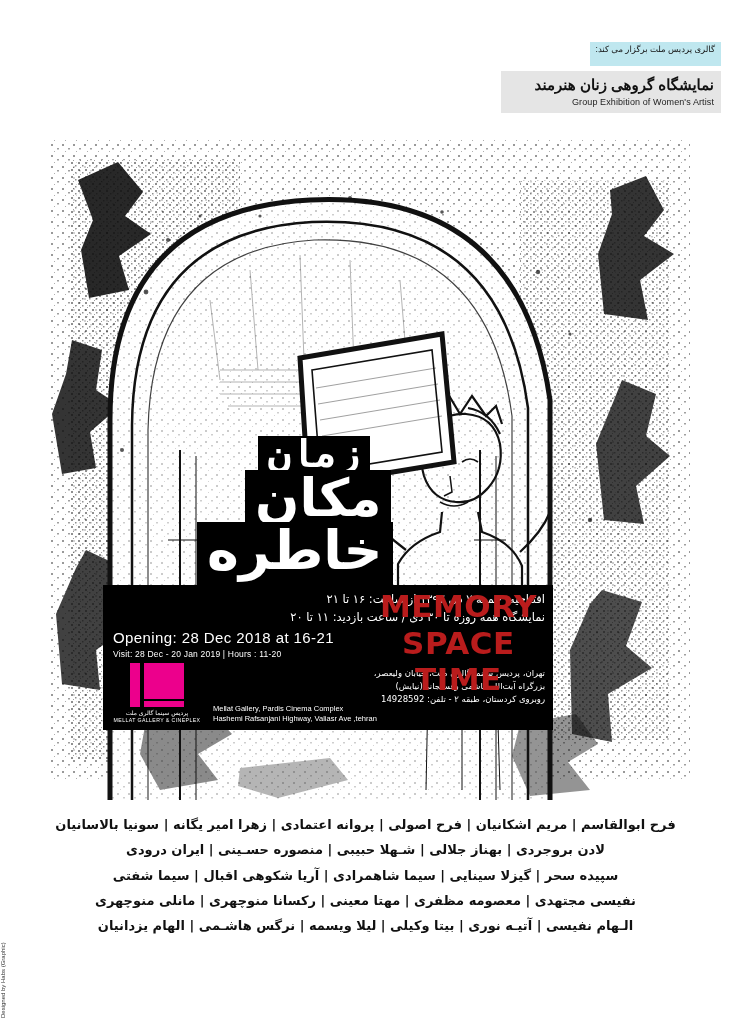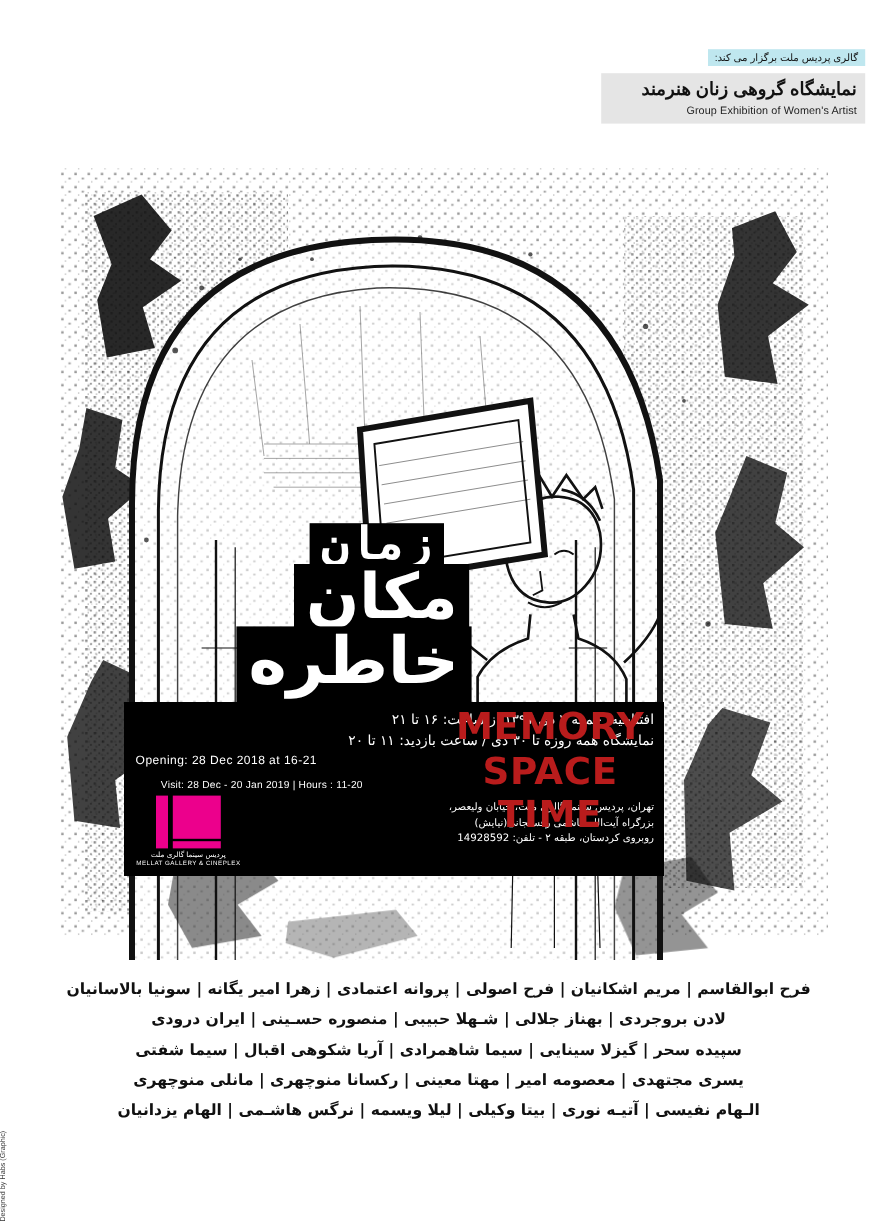--- a/index.html
+++ b/index.html
@@ -31,21 +31,21 @@
     top: 38px;
     width: 220px;
     text-align: right;
     direction: rtl;
   }
   .header-line1 {
     display: inline-block;
     background: #bfe7ef;
     color: #111;
     font-size: 8.5px;
-    padding: 2px 6px 2px 6px;
+    padding: 2px 6px 12px 6px;
     letter-spacing: 0.2px;
     line-height: 1.2;
   }
   .header-block2 {
     margin-top: 5px;
     background: #e5e5e5;
     padding: 5px 7px 6px 7px;
   }
   .header-fa {
     font-size: 15px;
@@ -123,33 +123,32 @@
     color: #fff;
     font-size: 11.5px;
     line-height: 1.55;
     font-family: "DejaVu Sans", sans-serif;
   }
   .info-en-open {
     position: absolute;
     left: 10px;
     top: 44px;
     color: #fff;
-    font-size: 10px;
+    font-size: 15px;
     letter-spacing: 0.4px;
     white-space: nowrap;
   }
   .info-en-visit {
     position: absolute;
     left: 10px;
     top: 64px;
     color: #fff;
     font-size: 8.5px;
     letter-spacing: 0.2px;
     white-space: nowrap;
-    margin-left: 21px;
   }
   .addr-fa {
     position: absolute;
     right: 8px;
     top: 82px;
     width: 260px;
     text-align: right;
     direction: rtl;
     color: #fff;
     font-size: 8.5px;
@@ -397,31 +396,35 @@
     <div class="logo-box">
       <div class="logo-mark">
         <div class="lm-l"></div>
         <div class="lm-r"></div>
         <div class="lm-s"></div>
       </div>
       <div class="logo-fa">پردیس سینما گالری ملت</div>
       <div class="logo-en">MELLAT GALLERY &amp; CINEPLEX</div>
     </div>
 
+    <div class="addr-en">
+      <div>Mellat Gallery, Pardis Cinema Complex</div>
+      <div>Hashemi Rafsanjani Highway, Valiasr Ave ,tehran</div>
+    </div>
   </div>
 
   <div class="en-title">
     <span>MEMORY</span>
     <span>SPACE</span>
     <span>TIME</span>
   </div>
 
   <div class="artists">
     <div>فرح ابوالقاسم | مریم اشکانیان | فرح اصولی | پروانه اعتمادی | زهرا امیر یگانه | سونیا بالاسانیان</div>
     <div>لادن بروجردی | بهناز جلالی | شـهلا حبیبی | منصوره حسـینی | ایران درودی</div>
     <div>سپیده سحر | گیزلا سینایی | سیما شاهمرادی | آریا شکوهی اقبال | سیما شفتی</div>
-    <div>یسری مجتهدی | معصومه امیر | مهتا معینی | رکسانا منوچهری | مانلی منوچهری</div>
+    <div>نفیسی مجتهدی | معصومه مظفری | مهتا معینی | رکسانا منوچهری | مانلی منوچهری</div>
     <div>الـهام نفیسی | آتیـه نوری | بیتا وکیلی | لیلا ویسمه | نرگس هاشـمی | الهام یزدانیان</div>
   </div>
 
   <div class="credit">Designed by Habs (Graphic)</div>
 
 </div>
 
 </body></html>

